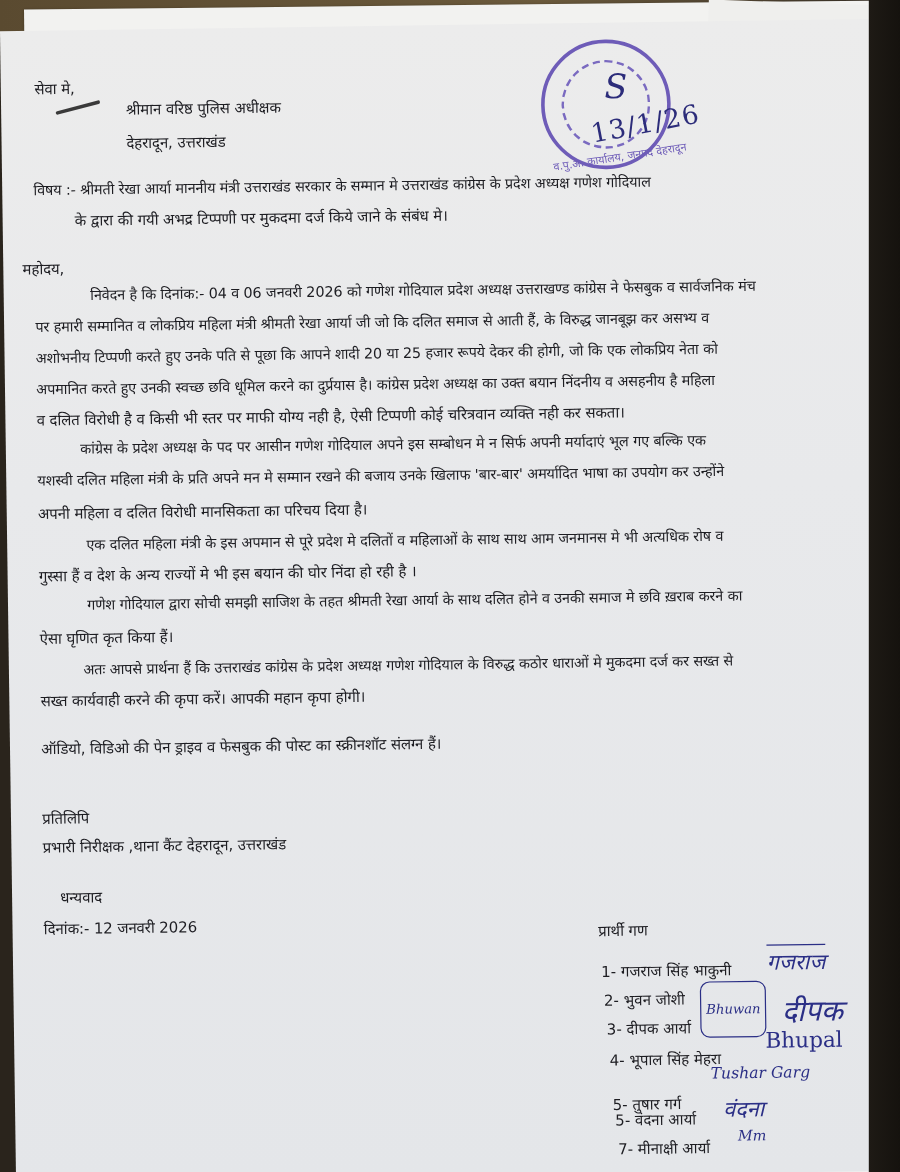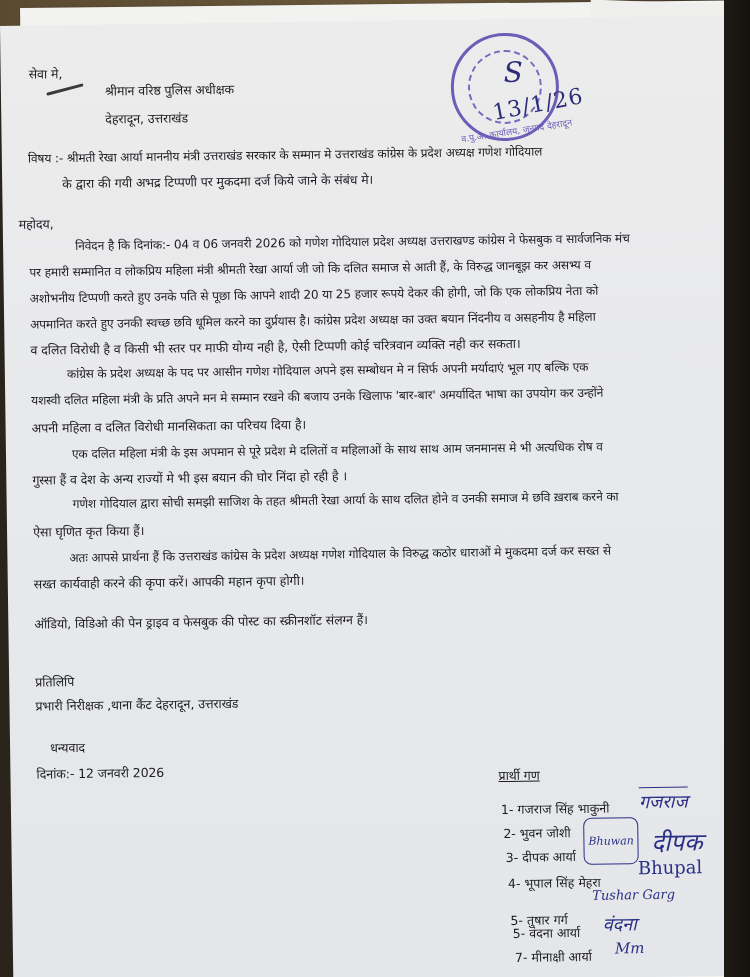--- a/index.html
+++ b/index.html
@@ -106,21 +106,21 @@
   </div>
 
   <div class="line" style="left:26px;top:590px;">ऑडियो, विडिओ की पेन ड्राइव  व फेसबुक की पोस्ट का स्क्रीनशॉट संलग्न हैं।</div>
 
   <div class="line" style="left:26px;top:648px;">प्रतिलिपि</div>
   <div class="line" style="left:26px;top:672px;">प्रभारी निरीक्षक ,थाना कैंट देहरादून, उत्तराखंड</div>
 
   <div class="line" style="left:40px;top:714px;">धन्यवाद</div>
   <div class="line" style="left:26px;top:740px;">दिनांक:- 12 जनवरी 2026</div>
 
-  <div class="line" style="left:488px;top:748px;text-decoration:underline;">प्रार्थी गण</div>
+  <div class="line" style="left:488px;top:748px;">प्रार्थी गण</div>
 
   <div>
     <div class="signatory" style="left:490px;top:782px;">1- गजराज सिंह भाकुनी</div>
     <div class="sig" style="left:628px;top:770px;font-size:18px;border-top:1px solid #2b2f86;padding-top:1px;text-align:center;">गजराज</div>
 
     <div class="signatory" style="left:492px;top:806px;">2- भुवन जोशी</div>
     <div class="sig" style="left:572px;top:800px;font-size:11px;border:1px solid #2b2f86;border-radius:8px;padding:16px 4px;">Bhuwan</div>
 
     <div class="signatory" style="left:494px;top:830px;">3- दीपक आर्या</div>
     <div class="sig" style="left:640px;top:808px;font-size:24px;">दीपक</div>
@@ -128,17 +128,17 @@
     <div class="signatory" style="left:496px;top:856px;">4- भूपाल सिंह मेहरा</div>
     <div class="sig" style="left:626px;top:840px;font-size:18px;font-style:normal;">Bhupal</div>
 
     <div class="signatory" style="left:498px;top:882px;margin-top:11px;">5- तुषार गर्ग</div>
     <div class="sig" style="left:580px;top:870px;font-size:13px;">Tushar Garg</div>
 
     <div class="signatory" style="left:500px;top:906px;">5- वंदना आर्या</div>
     <div class="sig" style="left:590px;top:894px;font-size:18px;">वंदना</div>
 
     <div class="signatory" style="left:502px;top:930px;">7- मीनाक्षी आर्या</div>
-    <div class="sig" style="left:602px;top:922px;font-size:15px;">Mm</div>
+    <div class="sig" style="left:602px;top:922px;font-size:12px;">Mm</div>
   </div>
 </div>
 
 <div class="right-shadow"></div>
 
 </body></html>

